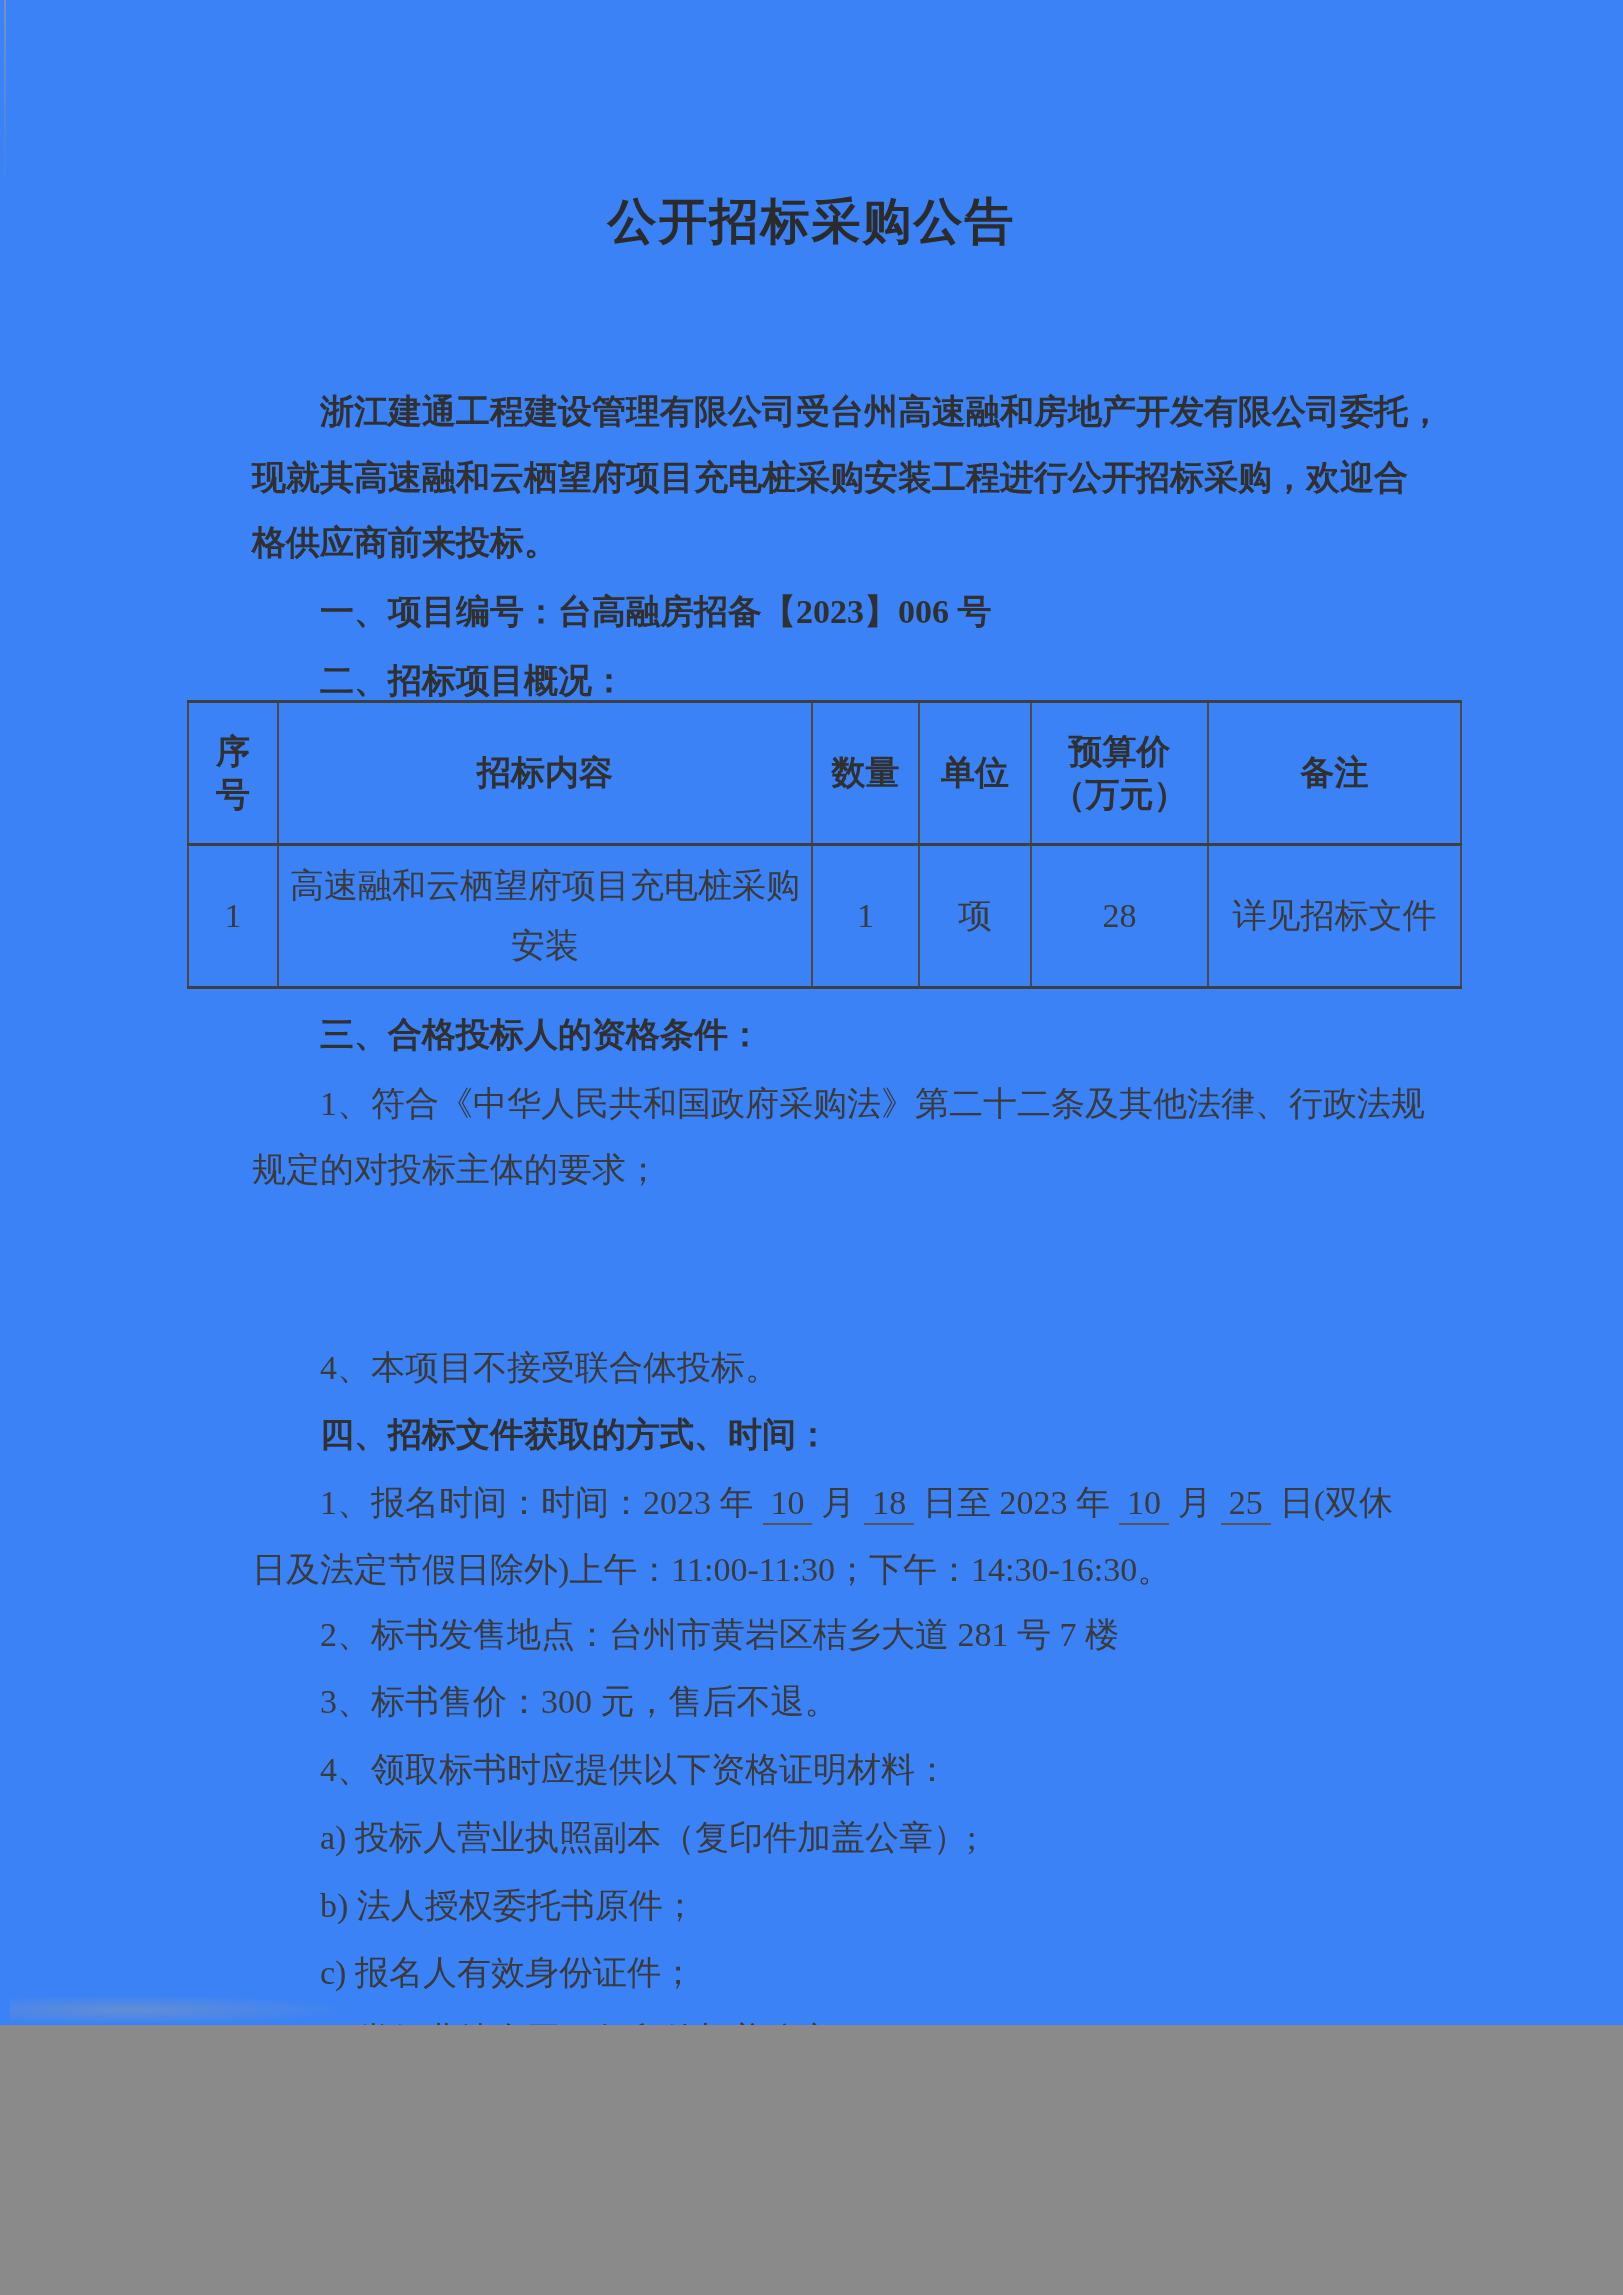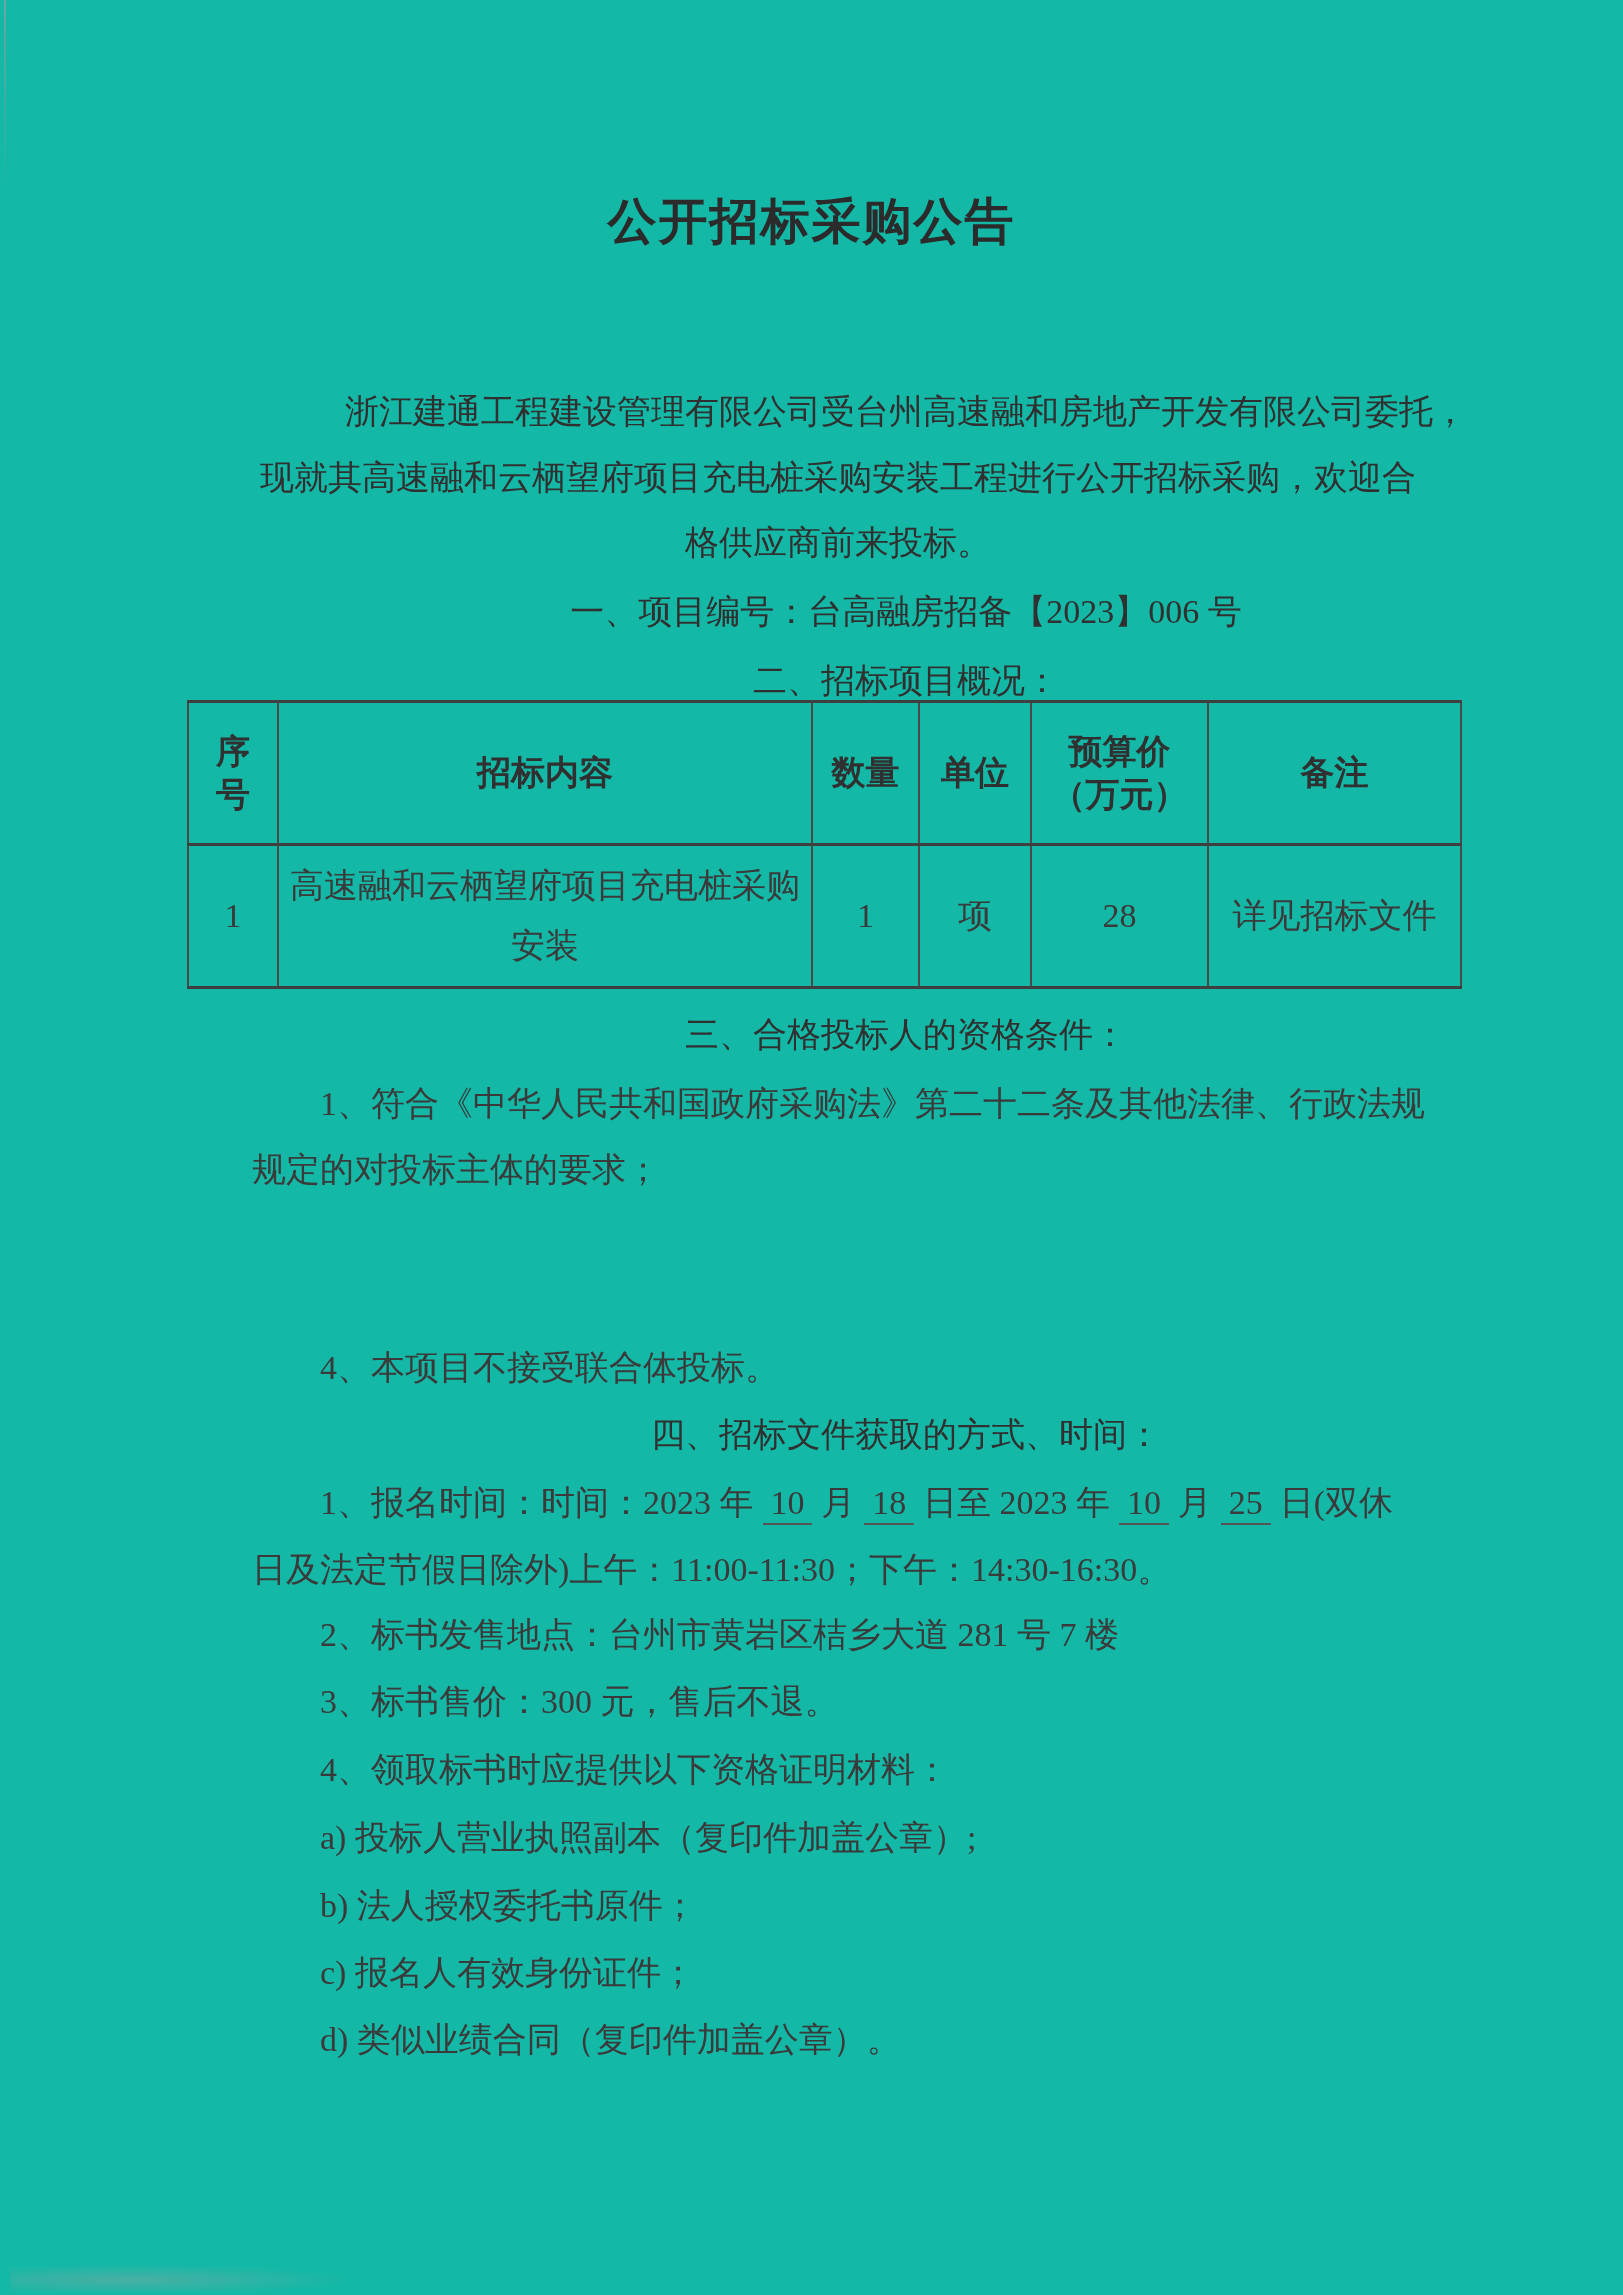--- a/index.html
+++ b/index.html
@@ -1,38 +1,38 @@
 <!DOCTYPE html>
 <html style="font-size:10.5px"><head>
 <meta charset="utf-8">
 <style>
   html, body { margin: 0; padding: 0; background: #8a8a8a; }
   .page {
     position: relative;
     width: 1623px;
-    height: 2295px;
+    height: 2025px;
     margin: 0 auto;
-    background: #14b8a6;
+    background: #3b82f6;
     font-family: "Liberation Serif", "DejaVu Serif", serif;
     color: #333333;
     overflow: hidden;
   }
   
   .ln {
     position: absolute;
     left: 252px;
     width: 1172px;
     height: 68px;
     line-height: 68px;
     font-size: 34px;
     white-space: nowrap;
     color: #3a3a3a;
   }
   .indent { padding-left: 68px; }
-  .b { font-weight: normal; color: #303030; text-align: center; }
+  .b { font-weight: bold; color: #303030; }
 
   .title {
     position: absolute;
     top: 182px;
     left: 0;
     width: 1623px;
     height: 79px;
     line-height: 79px;
     text-align: center;
     font-size: 49px;

